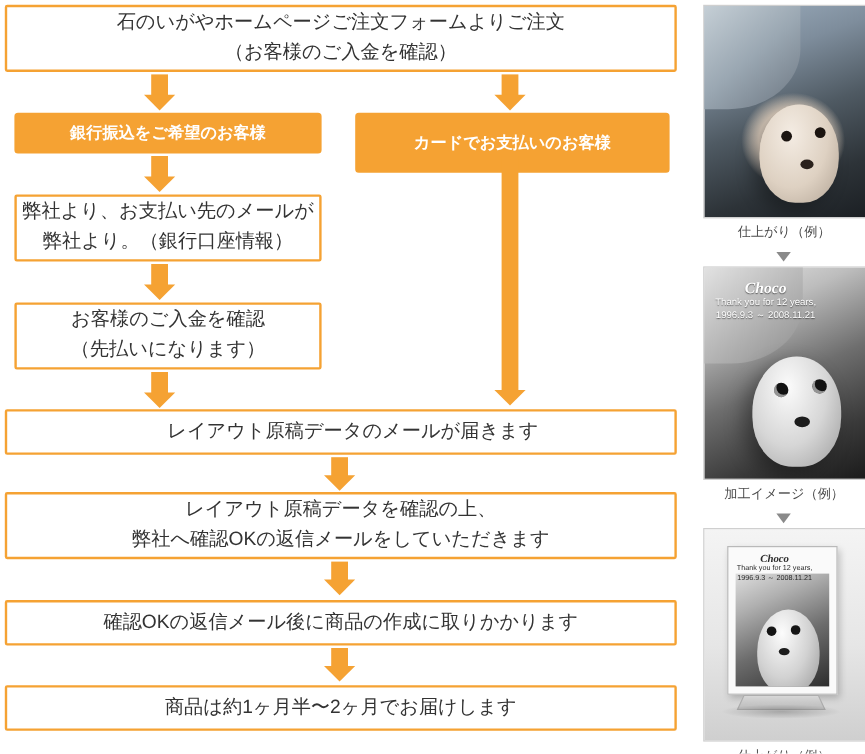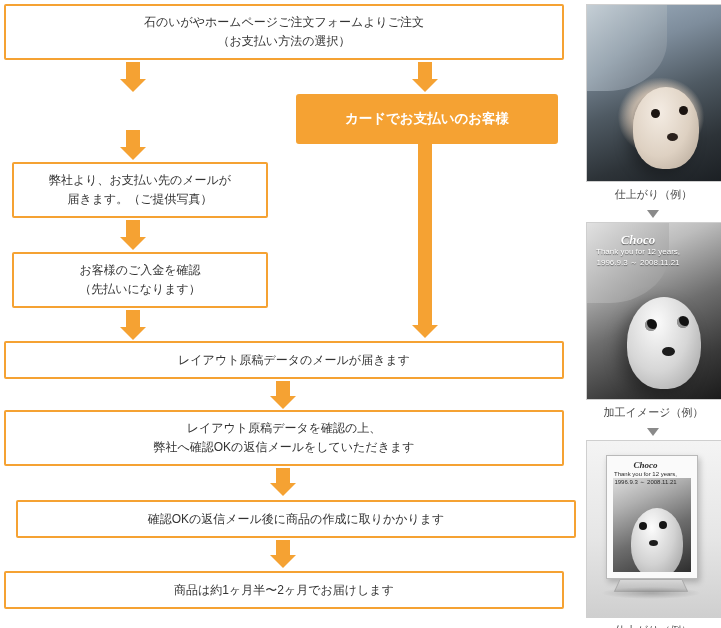--- a/index.html
+++ b/index.html
@@ -20,21 +20,21 @@
     top: 0;
     width: 570px;
     height: 628px;
   }
   .box {
     position: absolute;
     box-sizing: border-box;
     border: 2px solid #f5a233;
     background: #ffffff;
     color: #333333;
-    font-size: 12px;
+    font-size: 16px;
     line-height: 1.55;
     text-align: center;
     display: flex;
     flex-direction: column;
     align-items: center;
     justify-content: center;
     border-radius: 2px;
   }
   .box .line {
     display: block;
@@ -280,51 +280,54 @@
     background: radial-gradient(ellipse at 50% 50%, rgba(0,0,0,0.22) 0%, rgba(0,0,0,0) 70%);
   }
 </style>
 </head>
 <body>
 
 <div id="flow">
 
   <div class="box" style="left:4px; top:4px; width:560px; height:56px;">
     <span class="line">石のいがやホームページご注文フォームよりご注文</span>
-    <span class="line">（お支払い方法の選択）</span>
+    <span class="line">（お客様のご入金を確認）</span>
   </div>
 
   <div class="arrow" style="left:120px; top:62px; width:26px; height:30px;">
     <div class="stem" style="height:18px;"></div>
     <div class="head"></div>
   </div>
 
   <div class="arrow" style="left:412px; top:62px; width:26px; height:30px;">
     <div class="stem" style="height:18px;"></div>
     <div class="head"></div>
   </div>
 
+  <div class="box filled" style="left:12px; top:94px; width:256px; height:34px;">
+    <span class="line">銀行振込をご希望のお客様</span>
+  </div>
 
   <div class="box filled" style="left:296px; top:94px; width:262px; height:50px;">
     <span class="line">カードでお支払いのお客様</span>
   </div>
 
   <div class="arrow" style="left:120px; top:130px; width:26px; height:30px;">
     <div class="stem" style="height:18px;"></div>
     <div class="head"></div>
   </div>
 
   <div class="arrow" style="left:412px; top:130px; width:26px; height:208px;">
     <div class="stem" style="height:196px;"></div>
     <div class="head"></div>
   </div>
 
   <div class="box" style="left:12px; top:162px; width:256px; height:56px;">
     <span class="line">弊社より、お支払い先のメールが</span>
-    <span class="line">届きます。（ご提供写真）</span>
+    <span class="line">弊社より。（銀行口座情報）</span>
   </div>
 
   <div class="arrow" style="left:120px; top:220px; width:26px; height:30px;">
     <div class="stem" style="height:18px;"></div>
     <div class="head"></div>
   </div>
 
   <div class="box" style="left:12px; top:252px; width:256px; height:56px;">
     <span class="line">お客様のご入金を確認</span>
     <span class="line">（先払いになります）</span>
@@ -347,21 +350,21 @@
   <div class="box" style="left:4px; top:410px; width:560px; height:56px;">
     <span class="line">レイアウト原稿データを確認の上、</span>
     <span class="line">弊社へ確認OKの返信メールをしていただきます</span>
   </div>
 
   <div class="arrow" style="left:270px; top:468px; width:26px; height:28px;">
     <div class="stem" style="height:16px;"></div>
     <div class="head"></div>
   </div>
 
-  <div class="box" style="left:16px; top:500px; width:560px; height:38px;">
+  <div class="box" style="left:4px; top:500px; width:560px; height:38px;">
     <span class="line">確認OKの返信メール後に商品の作成に取りかかります</span>
   </div>
 
   <div class="arrow" style="left:270px; top:540px; width:26px; height:28px;">
     <div class="stem" style="height:16px;"></div>
     <div class="head"></div>
   </div>
 
   <div class="box" style="left:4px; top:571px; width:560px; height:38px;">
     <span class="line">商品は約1ヶ月半〜2ヶ月でお届けします</span>

